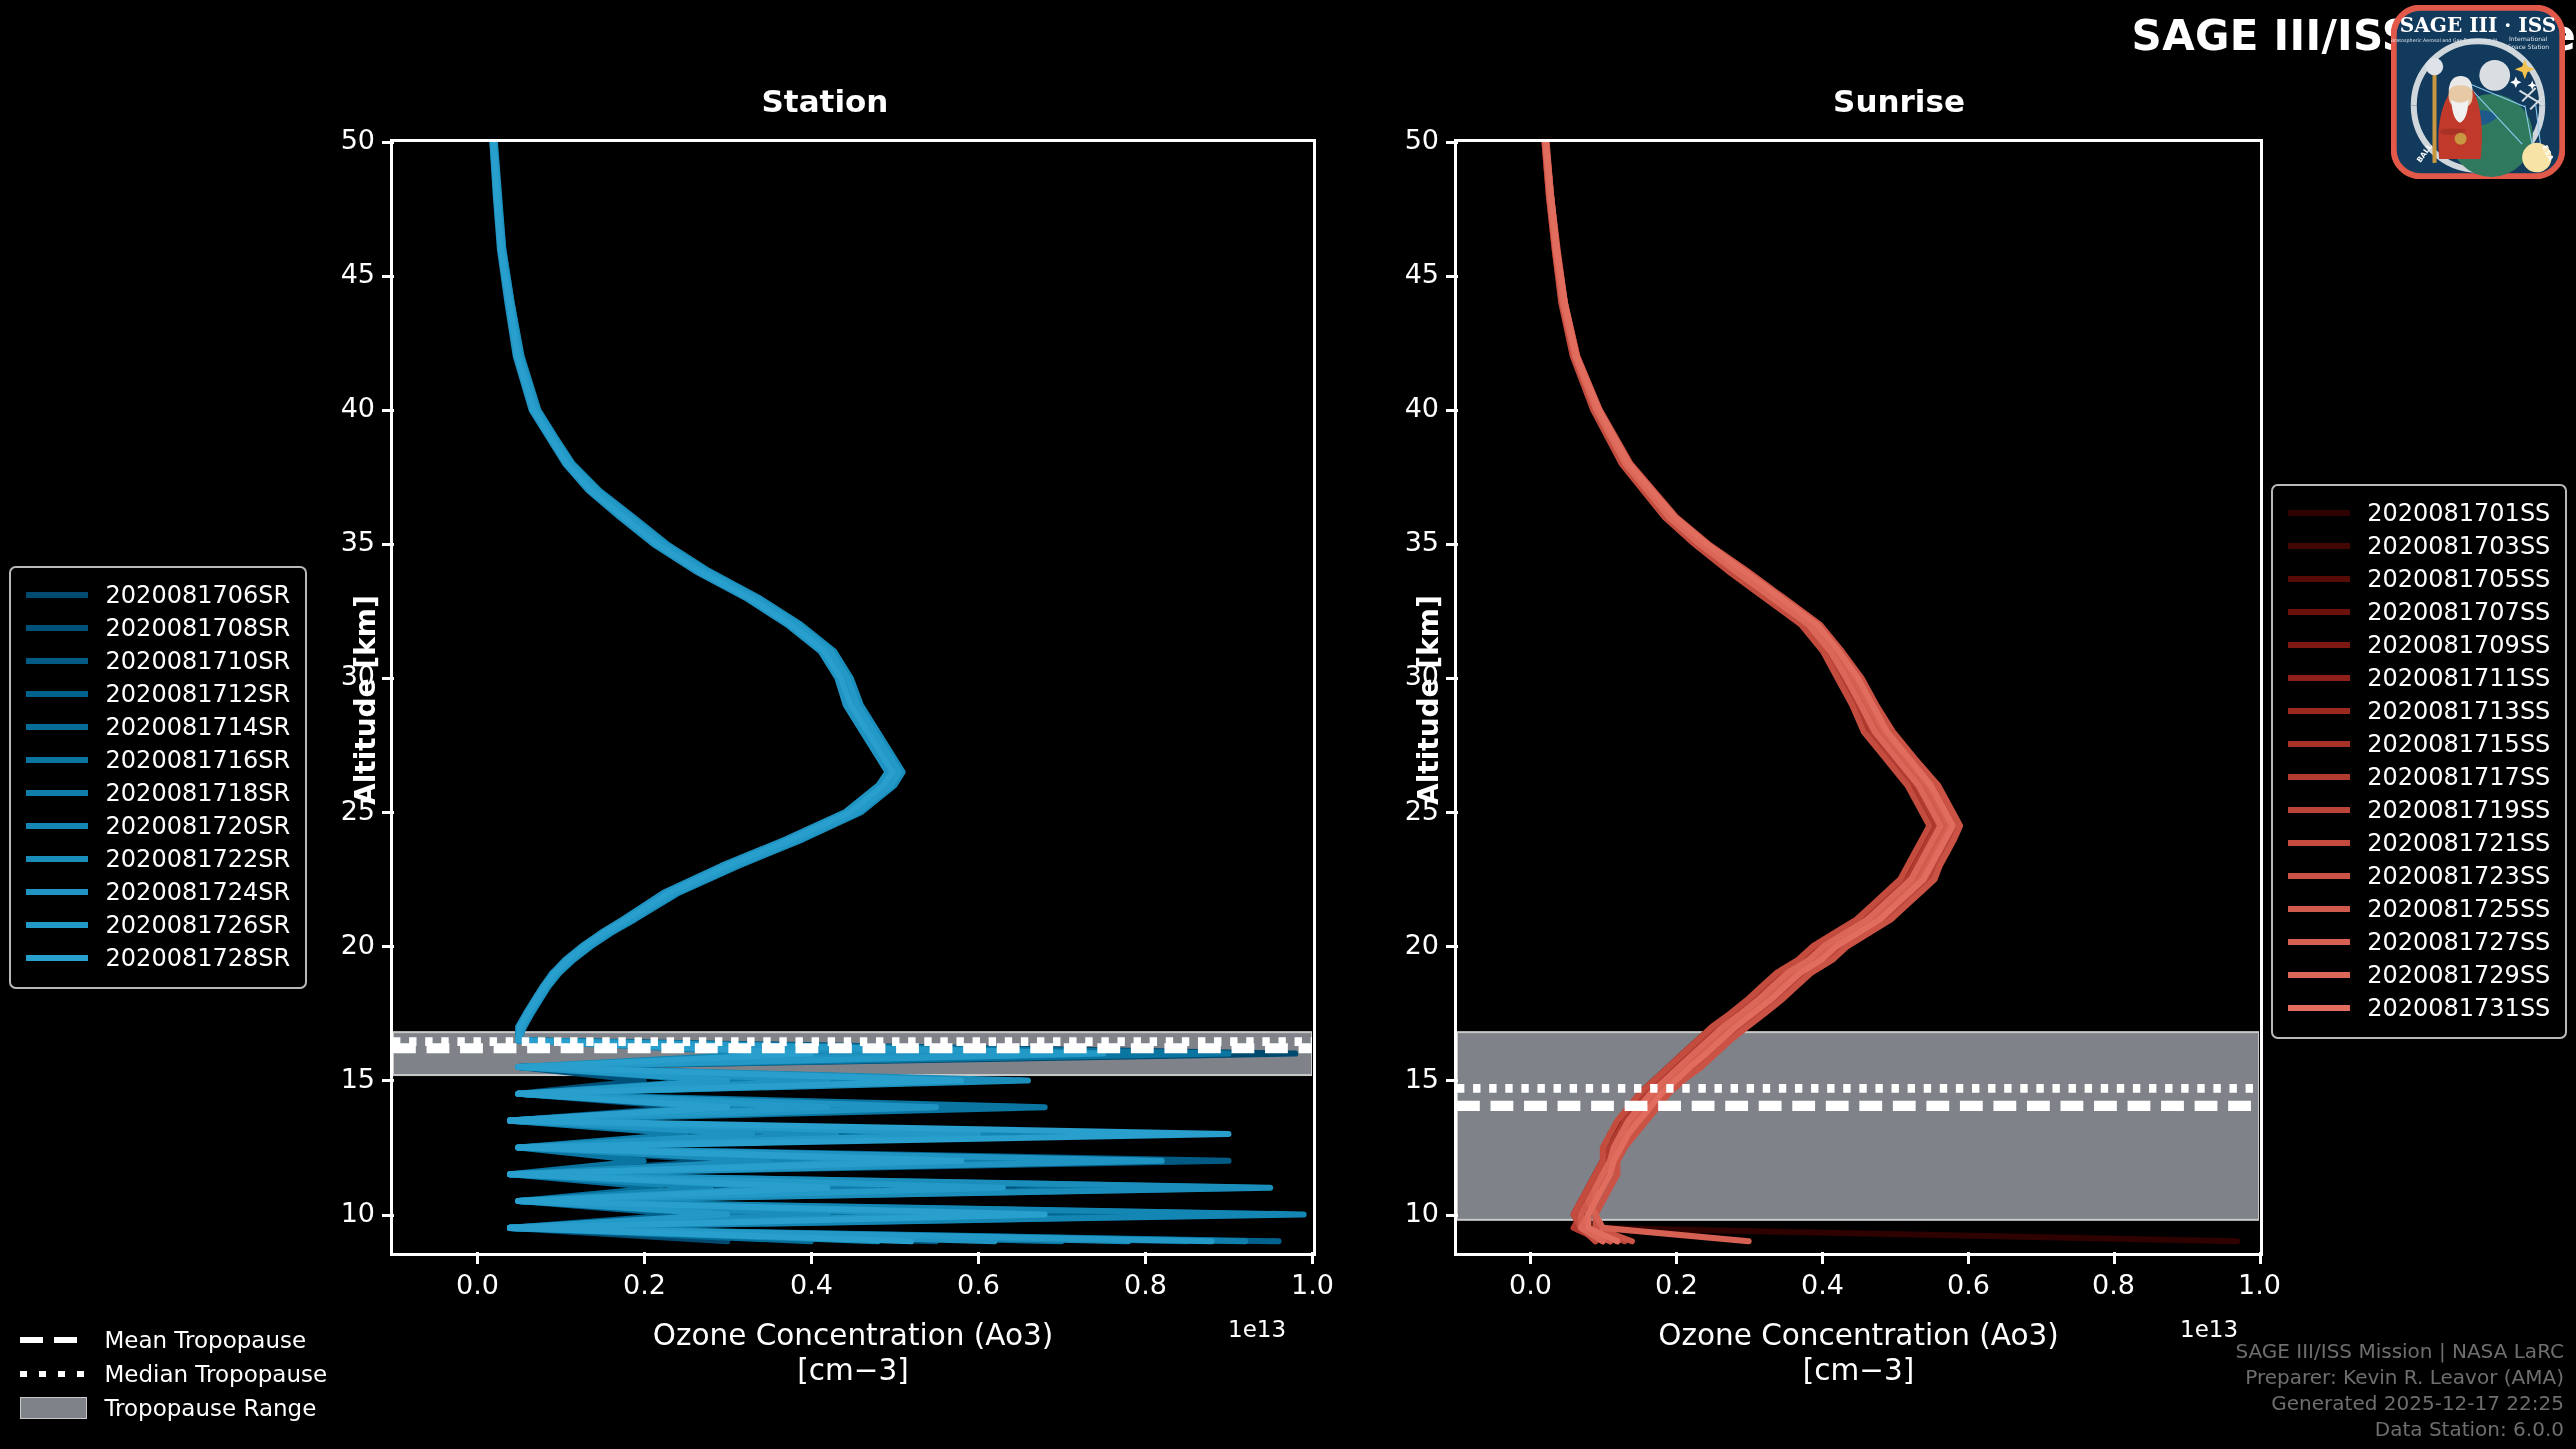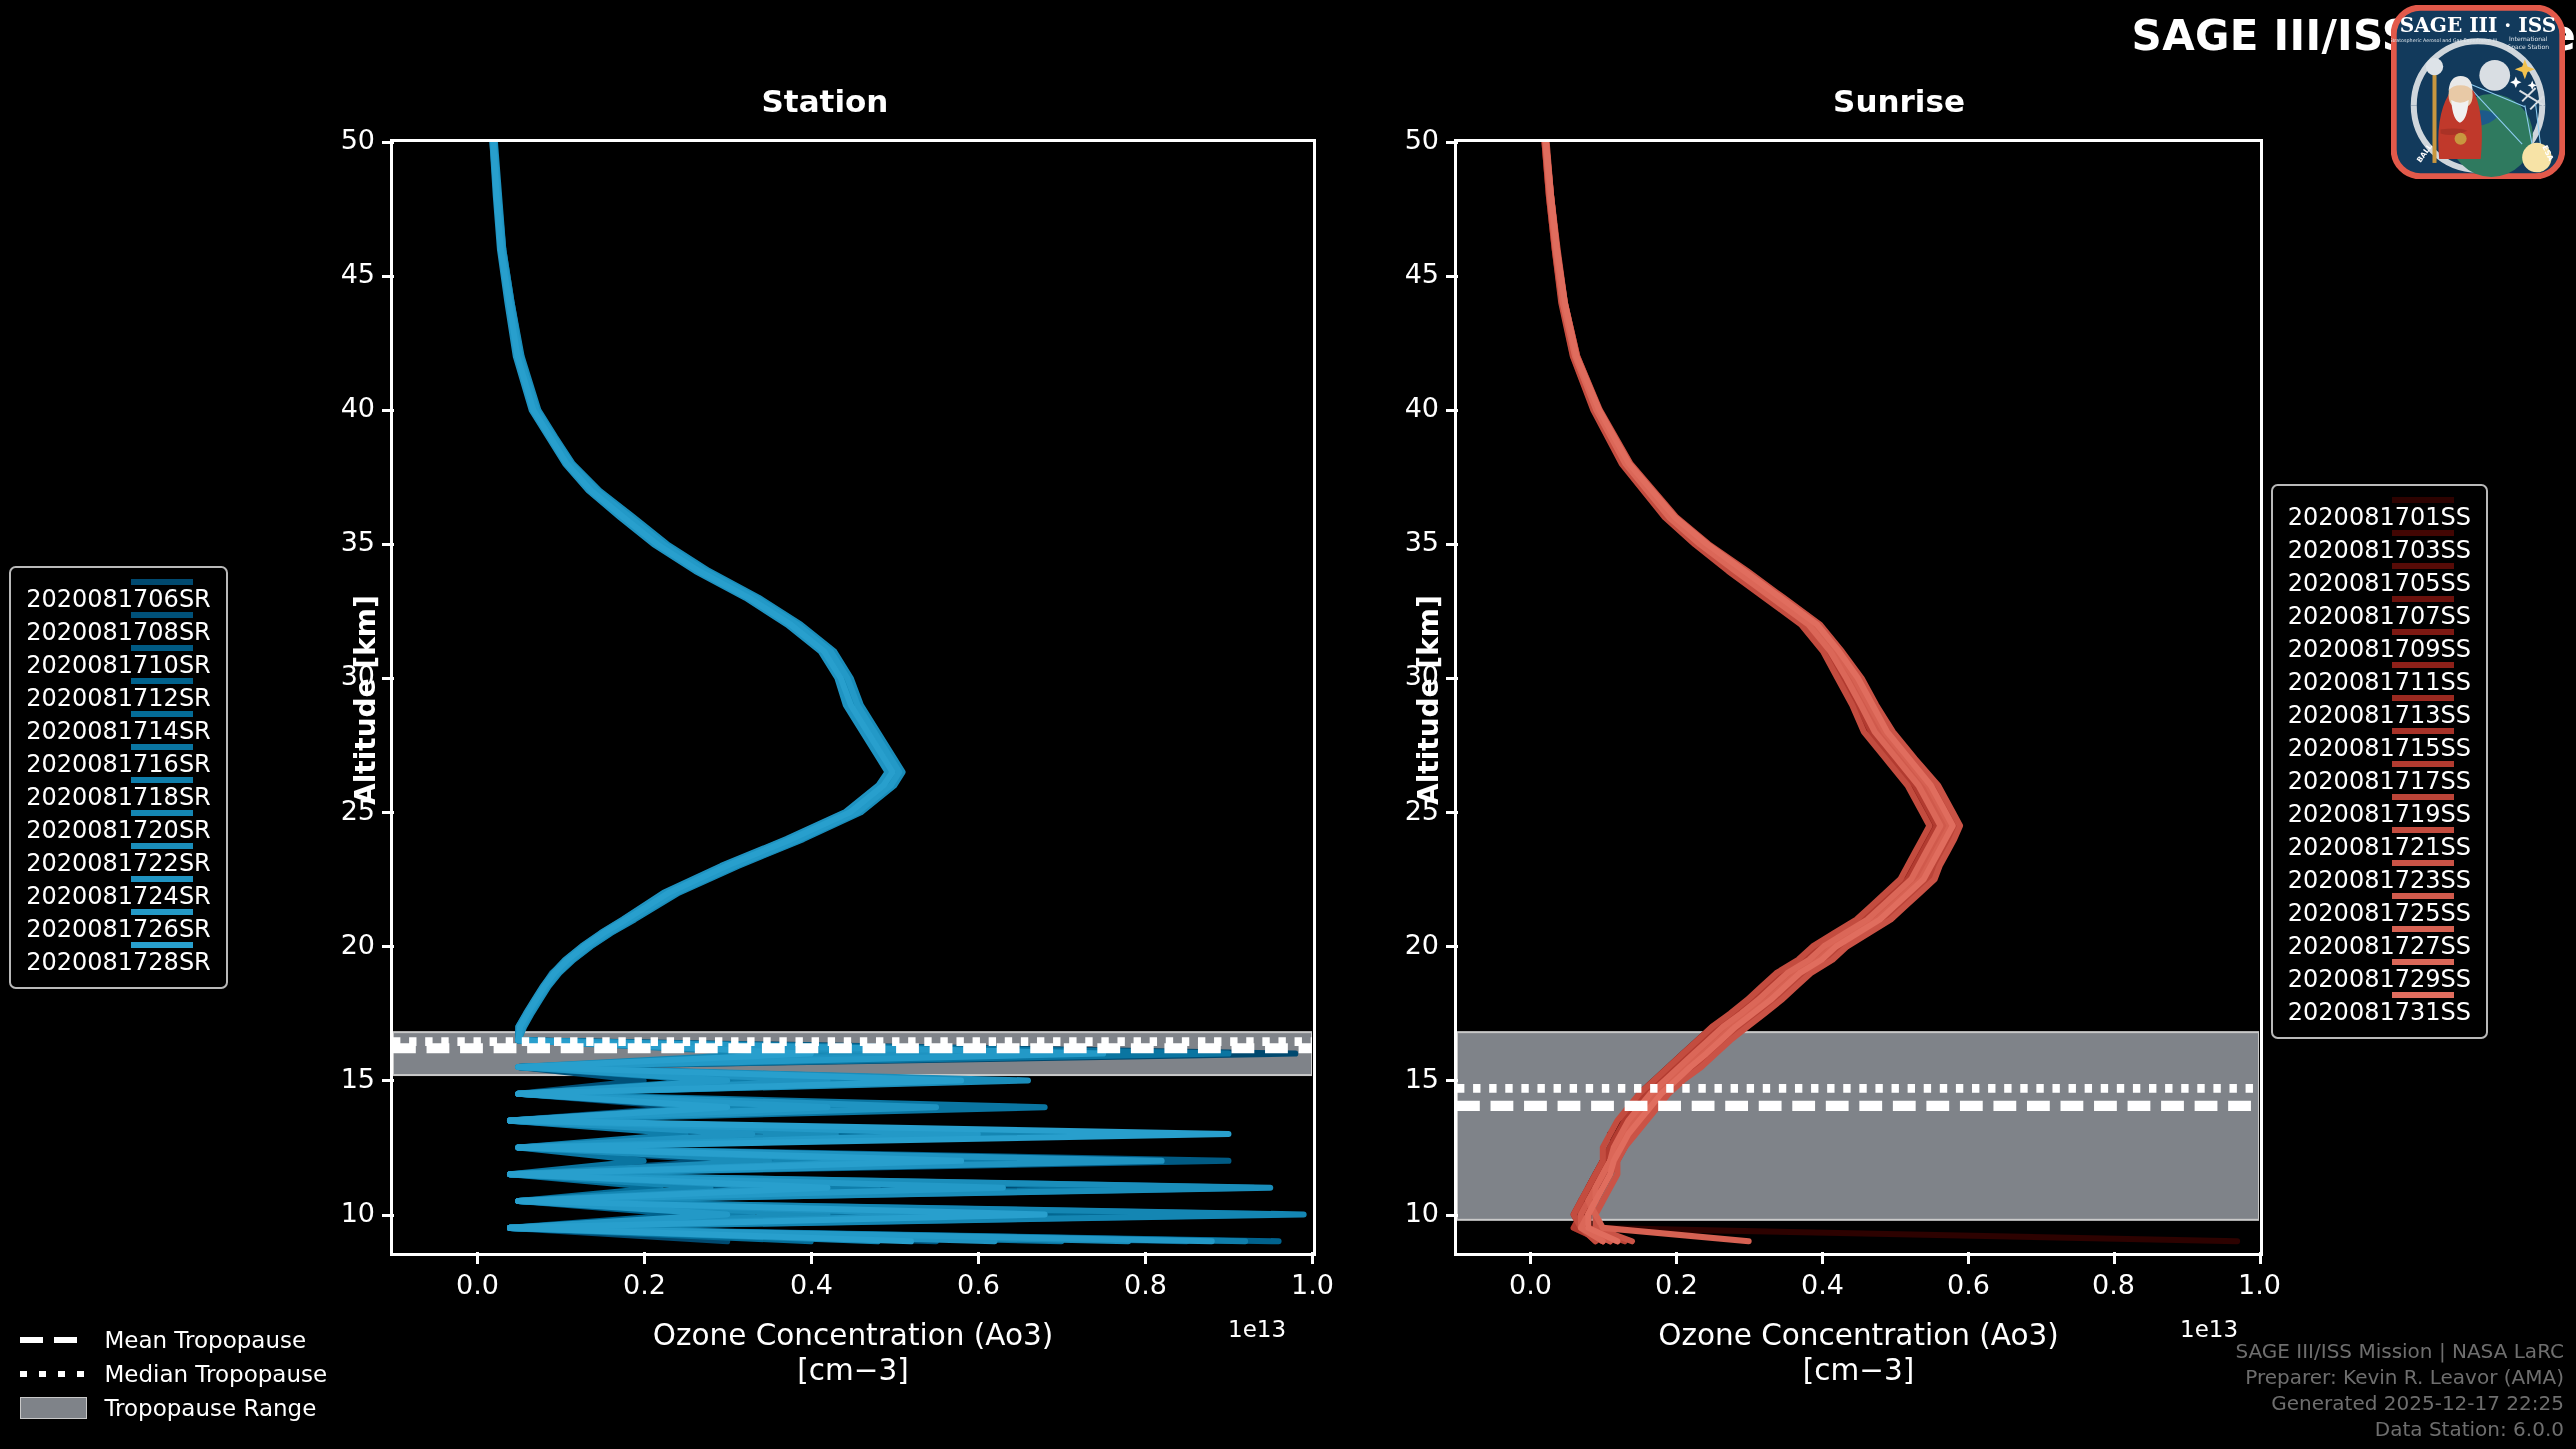--- a/index.html
+++ b/index.html
@@ -24,21 +24,21 @@
           transform:rotate(-90deg);white-space:nowrap;}
   .ytick{font-size:27px;text-align:right;width:81px;}
   .xtick{font-size:27px;text-align:center;width:107px;}
   .tickmark{background:#fff;}
   .xlabel{font-size:29.5px;font-weight:normal;text-align:center;line-height:1.18;}
   .exp-label{font-size:23px;}
 
   
   .legend-box{border:2px solid #b9b9b9;border-radius:6.7px;background:#000;
               padding:10.7px 14.8px 12px 14.8px;}
-  .legend-row{display:flex;align-items:flex-end;height:33px;flex-direction:column;}
+  .legend-row{display:flex;align-items:center;height:33px;}
   .swatch{width:62px;height:6px;margin-right:17.4px;flex:none;}
   .legend-label{font-size:24px;white-space:nowrap;color:#fff;}
 
   .tropo-row{display:flex;align-items:center;height:34px;}
   .tropo-label{font-size:23px;margin-left:17.4px;white-space:nowrap;}
   .dash-swatch{width:67px;height:6.7px;flex:none;
      background:repeating-linear-gradient(90deg,#fff 0 23px,transparent 23px 34px);}
   .dot-swatch{width:67px;height:6.7px;flex:none;
      background:repeating-linear-gradient(90deg,#fff 0 7.4px,transparent 7.4px 19px);}
   .box-swatch{width:67px;height:21.5px;flex:none;background:#7f8389;border:1.3px solid #c9c9c9;box-sizing:border-box;}

